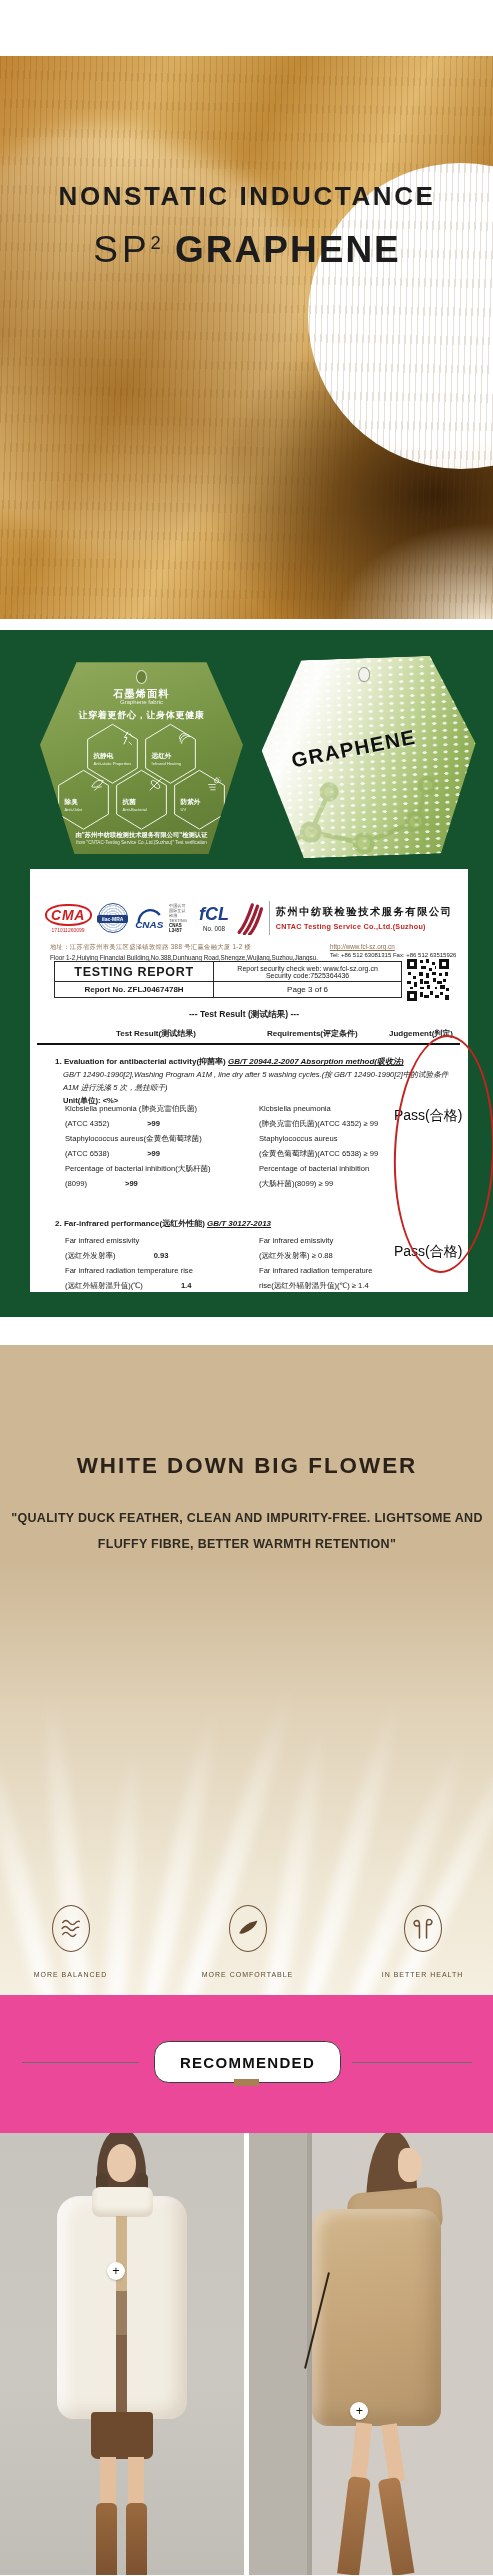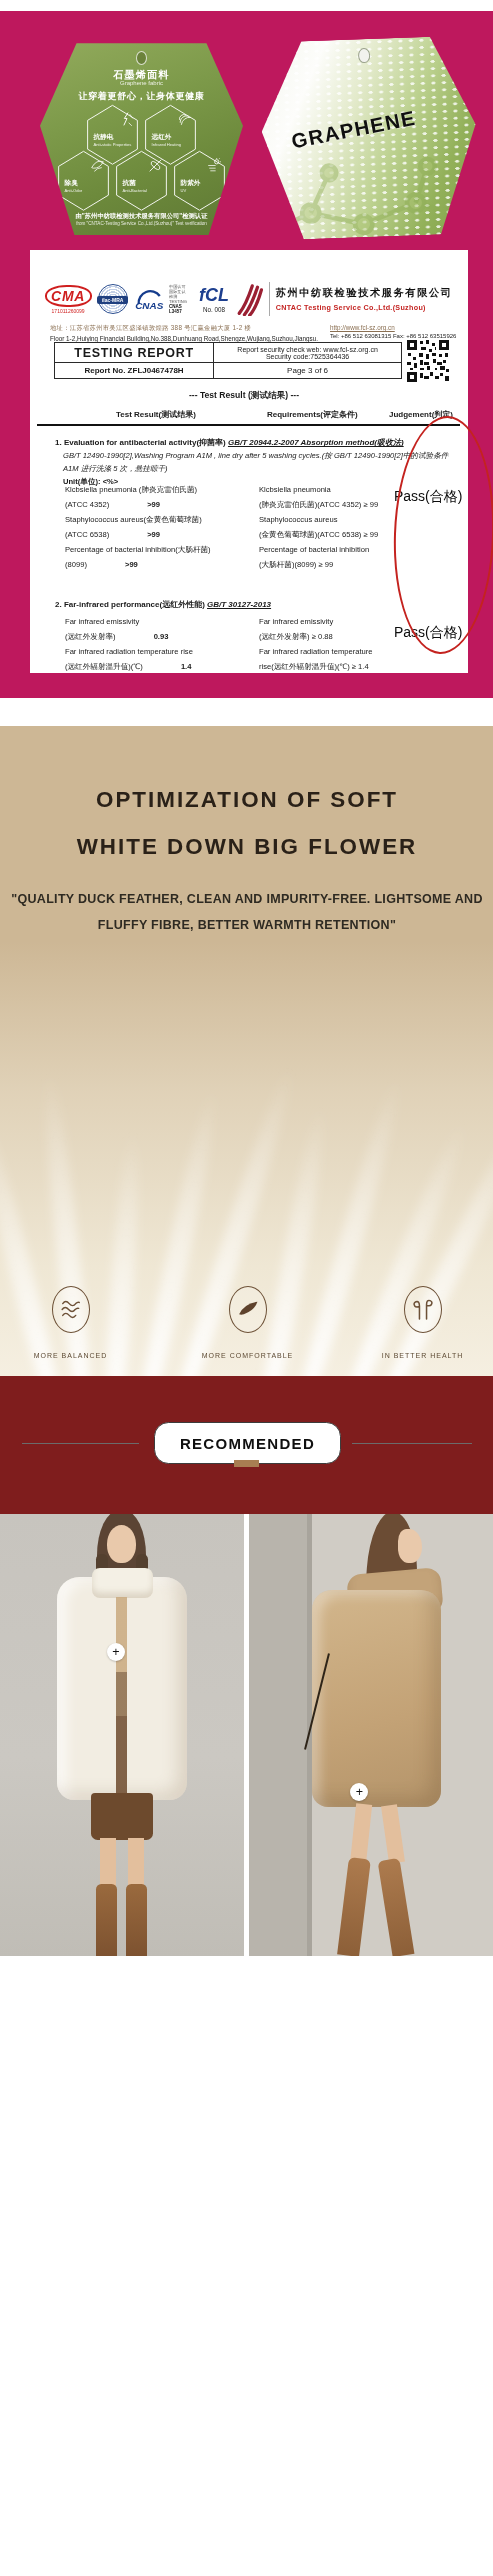--- a/index.html
+++ b/index.html
@@ -25,21 +25,21 @@
     font-size:26px; font-weight:600; letter-spacing:2.6px; color:#1c1c1c; }
   .hero-t2 { position:absolute; left:0; right:0; top:173px; text-align:center; color:#1c1c1c;
     font-size:37px; font-weight:600; letter-spacing:2px; }
   .hero-t2 .thin { font-weight:100; letter-spacing:4px; }
   .hero-t2 sup { font-size:18.4px; font-weight:100; }
 
   .gap-white { height:11.2px; background:#fff; }
   .gap-white2 { height:28px; background:#fff; }
 
   
-  .cert-report { position:relative; height:687px; background:#be185d; }
+  .cert-report { position:relative; height:687px; background:#14532d; }
 
   .tag { position:absolute; overflow:hidden; }
   .tag-left { left:40px; top:32px; width:203px; height:192px;
     clip-path:polygon(18% 0, 82% 0, 100% 43%, 83% 100%, 17% 100%, 0 43%);
     background:linear-gradient(160deg, #92aa5c 0%, #7d9a4a 35%, #6d8a3c 65%, #5d7733 100%); }
   .tag-hole { position:absolute; left:96px; top:8px; width:11.2px; height:14px; border-radius:50%;
     border:1.3px solid rgba(255,255,255,.75); background:rgba(90,110,45,.6); }
   .tag-cn { position:absolute; left:0; right:0; top:24.4px; text-align:center; color:#fff; font-size:10px; font-weight:700; letter-spacing:1.3px; }
   .tag-en { position:absolute; left:0; right:0; top:37px; text-align:center; color:rgba(255,255,255,.85); font-size:6px; }
   .tag-line { position:absolute; left:0; right:0; top:47px; text-align:center; color:#fff; font-size:9px; font-weight:700; letter-spacing:0.7px; }
@@ -128,21 +128,21 @@
   .feather-bed { position:absolute; left:0; right:0; bottom:0; height:435px;
     background:linear-gradient(180deg, rgba(236,227,205,0) 0%, rgba(240,232,213,.55) 35%, #efe7d4 75%, #f5efe1 100%); }
   .plume { position:absolute; bottom:-40px; width:22.4px; height:283px; border-radius:50% 50% 40% 40%;
     background:linear-gradient(to top, rgba(255,255,255,.95), rgba(255,255,255,0)); filter:blur(4.6px); }
   .down-feat { position:absolute; width:99px; text-align:center; }
   .df-oval { display:inline-block; width:38px; height:47px; border:1.6px solid #6d5137; border-radius:50%;
     display:flex; align-items:center; justify-content:center; margin:0 auto; background:rgba(255,255,255,.15); }
   .df-label { position:absolute; left:-20px; right:-20px; top:66px; font-size:7px; letter-spacing:1px; color:#5d4a33; }
 
   
-  .reco { position:relative; height:138px; background:#7f1d1d; }
+  .reco { position:relative; height:138px; background:#ec4899; }
   .reco-line { position:absolute; top:67px; height:1.3px; background:#6b6b6b; }
   .reco-box { position:absolute; left:154px; top:46px; width:187px; height:42px; border:1.3px solid #3c3c3c;
     border-radius:14.5px; background:#fff; display:flex; align-items:center; justify-content:center; }
   .reco-box span { font-size:15px; font-weight:700; letter-spacing:1.3px; color:#101010; }
   .reco-rect { position:absolute; left:234px; top:84px; width:25px; height:7.2px; background:#a87e52; }
 
   
   .products { height:442px; display:flex; gap:5.3px; background:#fff; }
   .photo { position:relative; width:244px; height:442px; overflow:hidden; }
   .photo-l { background:linear-gradient(180deg, #c7c4be 0%, #cbc8c2 55%, #c0bdb6 100%); }
@@ -152,20 +152,32 @@
     display:flex; align-items:center; justify-content:center; font-size:12.5px; font-weight:300; color:#111;
     box-shadow:0 0.7px 2px rgba(0,0,0,.25); cursor:pointer; }
   .ribtex { background-image:repeating-linear-gradient(90deg, rgba(0,0,0,.05) 0 1.3px, rgba(255,255,255,0) 1.3px 4.6px); }
   .chevtex { background-image:repeating-linear-gradient(115deg, rgba(90,60,20,.08) 0 2px, rgba(255,255,255,0) 2px 6px); }
 </style>
 </head>
 <body>
 
 <div class="page">
 
+  <section class="hero">
+    <div class="hero-img">
+      <div class="fold"></div>
+      <div class="hero-circle"></div>
+      <div class="rib"></div>
+      <div class="hero-t1">NONSTATIC INDUCTANCE</div>
+      <div class="hero-t2">
+        <span class="thin">SP</span><sup>2</sup>
+        <span>GRAPHENE</span>
+      </div>
+    </div>
+  </section>
 
   <div class="gap-white"></div>
 
   <section class="cert-report">
 
     <div class="tag tag-left">
       <div class="tag-hole"></div>
       <div class="tag-cn">石墨烯面料</div>
       <div class="tag-en">Graphene fabric</div>
       <div class="tag-line">让穿着更舒心，让身体更健康</div>
@@ -417,21 +429,20 @@
       </div>
       <div class="pass" style="top:374px;">Pass(合格)</div>
 
       <div class="red-oval"></div>
     </div>
   </section>
 
   <div class="gap-white2"></div>
 
   <section class="down">
-    <div class="down-t1">OPTIMIZATION OF SOFT</div>
     <div class="down-t2">WHITE DOWN BIG FLOWER</div>
     <div class="down-q1">"QUALITY DUCK FEATHER, CLEAN AND IMPURITY-FREE. LIGHTSOME AND</div>
     <div class="down-q2">FLUFFY FIBRE, BETTER WARMTH RETENTION"</div>
 
     <div class="feather-bed">
       <div class="plume" style="left:6.6px;  transform:rotate(-14deg); height:310px;"></div>
       <div class="plume" style="left:56px;  transform:rotate(-6deg);  height:343px;"></div>
       <div class="plume" style="left:112px; transform:rotate(4deg);   height:283px;"></div>
       <div class="plume" style="left:168px; transform:rotate(12deg);  height:329px;"></div>
       <div class="plume" style="left:224px; transform:rotate(18deg);  height:356px;"></div>

